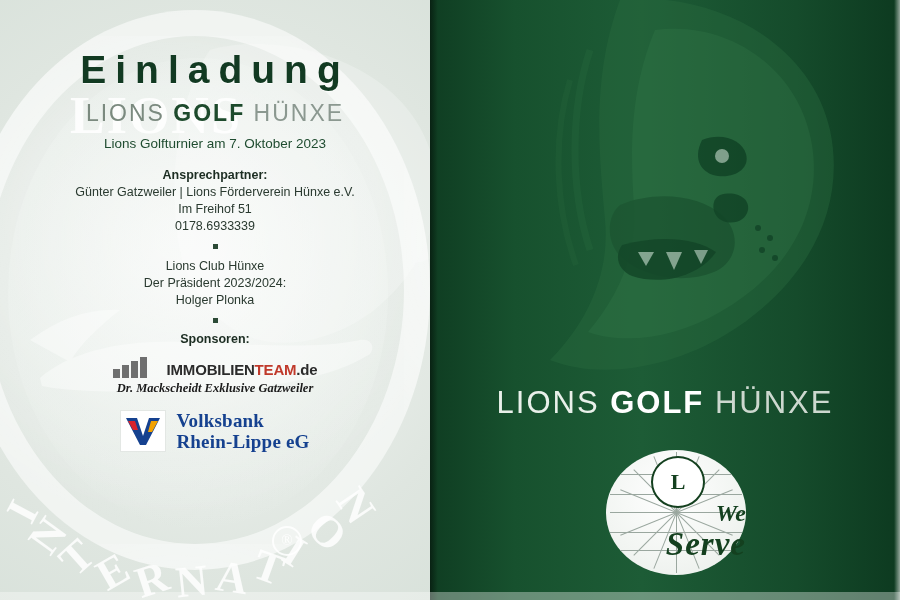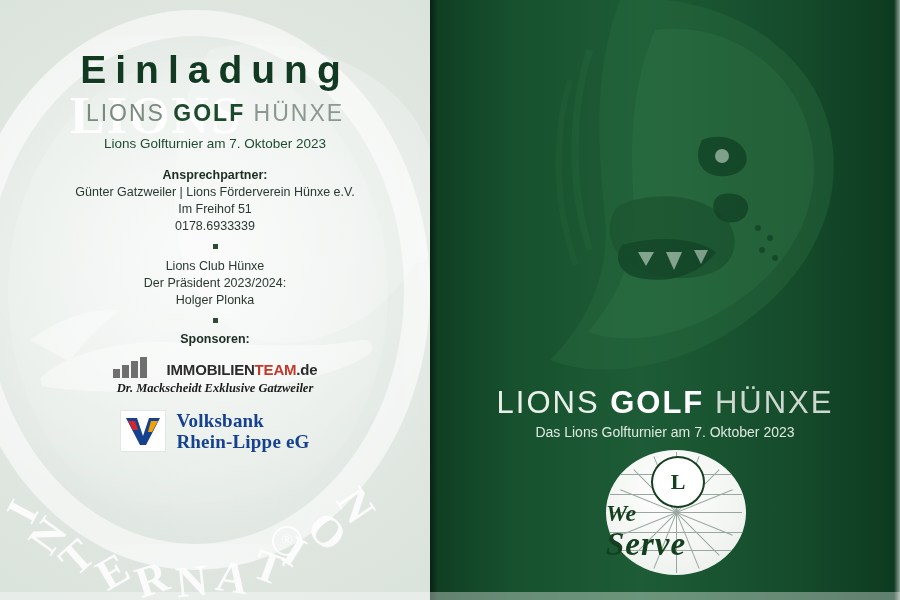--- a/index.html
+++ b/index.html
@@ -318,21 +318,21 @@
     font-family: "Liberation Serif", serif;
     font-weight: bold;
     font-size: 22px;
     color: #14401f;
   }
   .ws-word {
     position: absolute;
     left: 0;
     top: 48px;
     width: 140px;
-    text-align: left;
+    text-align: right;
     font-family: "Liberation Serif", serif;
     font-style: italic;
     font-weight: bold;
     color: #14401f;
     line-height: 31px;
   }
   .ws-word .w1 { font-size: 24px; display: block; }
   .ws-word .w2 { font-size: 33px; display: block; letter-spacing: 1px; }
   .scan-right {
     position: absolute; right: 0; top: 0; width: 6px; height: 600px;
@@ -478,21 +478,20 @@
         <path d="M100 90 C82 150 86 220 106 275" stroke="#2a6b3f" stroke-width="6" fill="none" opacity="0.45"></path>
       </g>
     </svg>
 
     <div class="cover-title">
       <span class="t1">LIONS</span>
       <span class="t2">GOLF</span>
       <span class="t3">HÜNXE</span>
     </div>
 
-    <div class="cover-sub">Das Lions Golfturnier am 7. Oktober 2023</div>
 
     <div class="weserve">
       <div class="weserve-globe">
         <span class="meridian" style="transform:rotate(0deg);"></span>
         <span class="meridian" style="transform:rotate(22deg);"></span>
         <span class="meridian" style="transform:rotate(-22deg);"></span>
         <span class="meridian" style="transform:rotate(45deg);"></span>
         <span class="meridian" style="transform:rotate(-45deg);"></span>
         <span class="meridian" style="transform:rotate(68deg);"></span>
         <span class="meridian" style="transform:rotate(-68deg);"></span>

